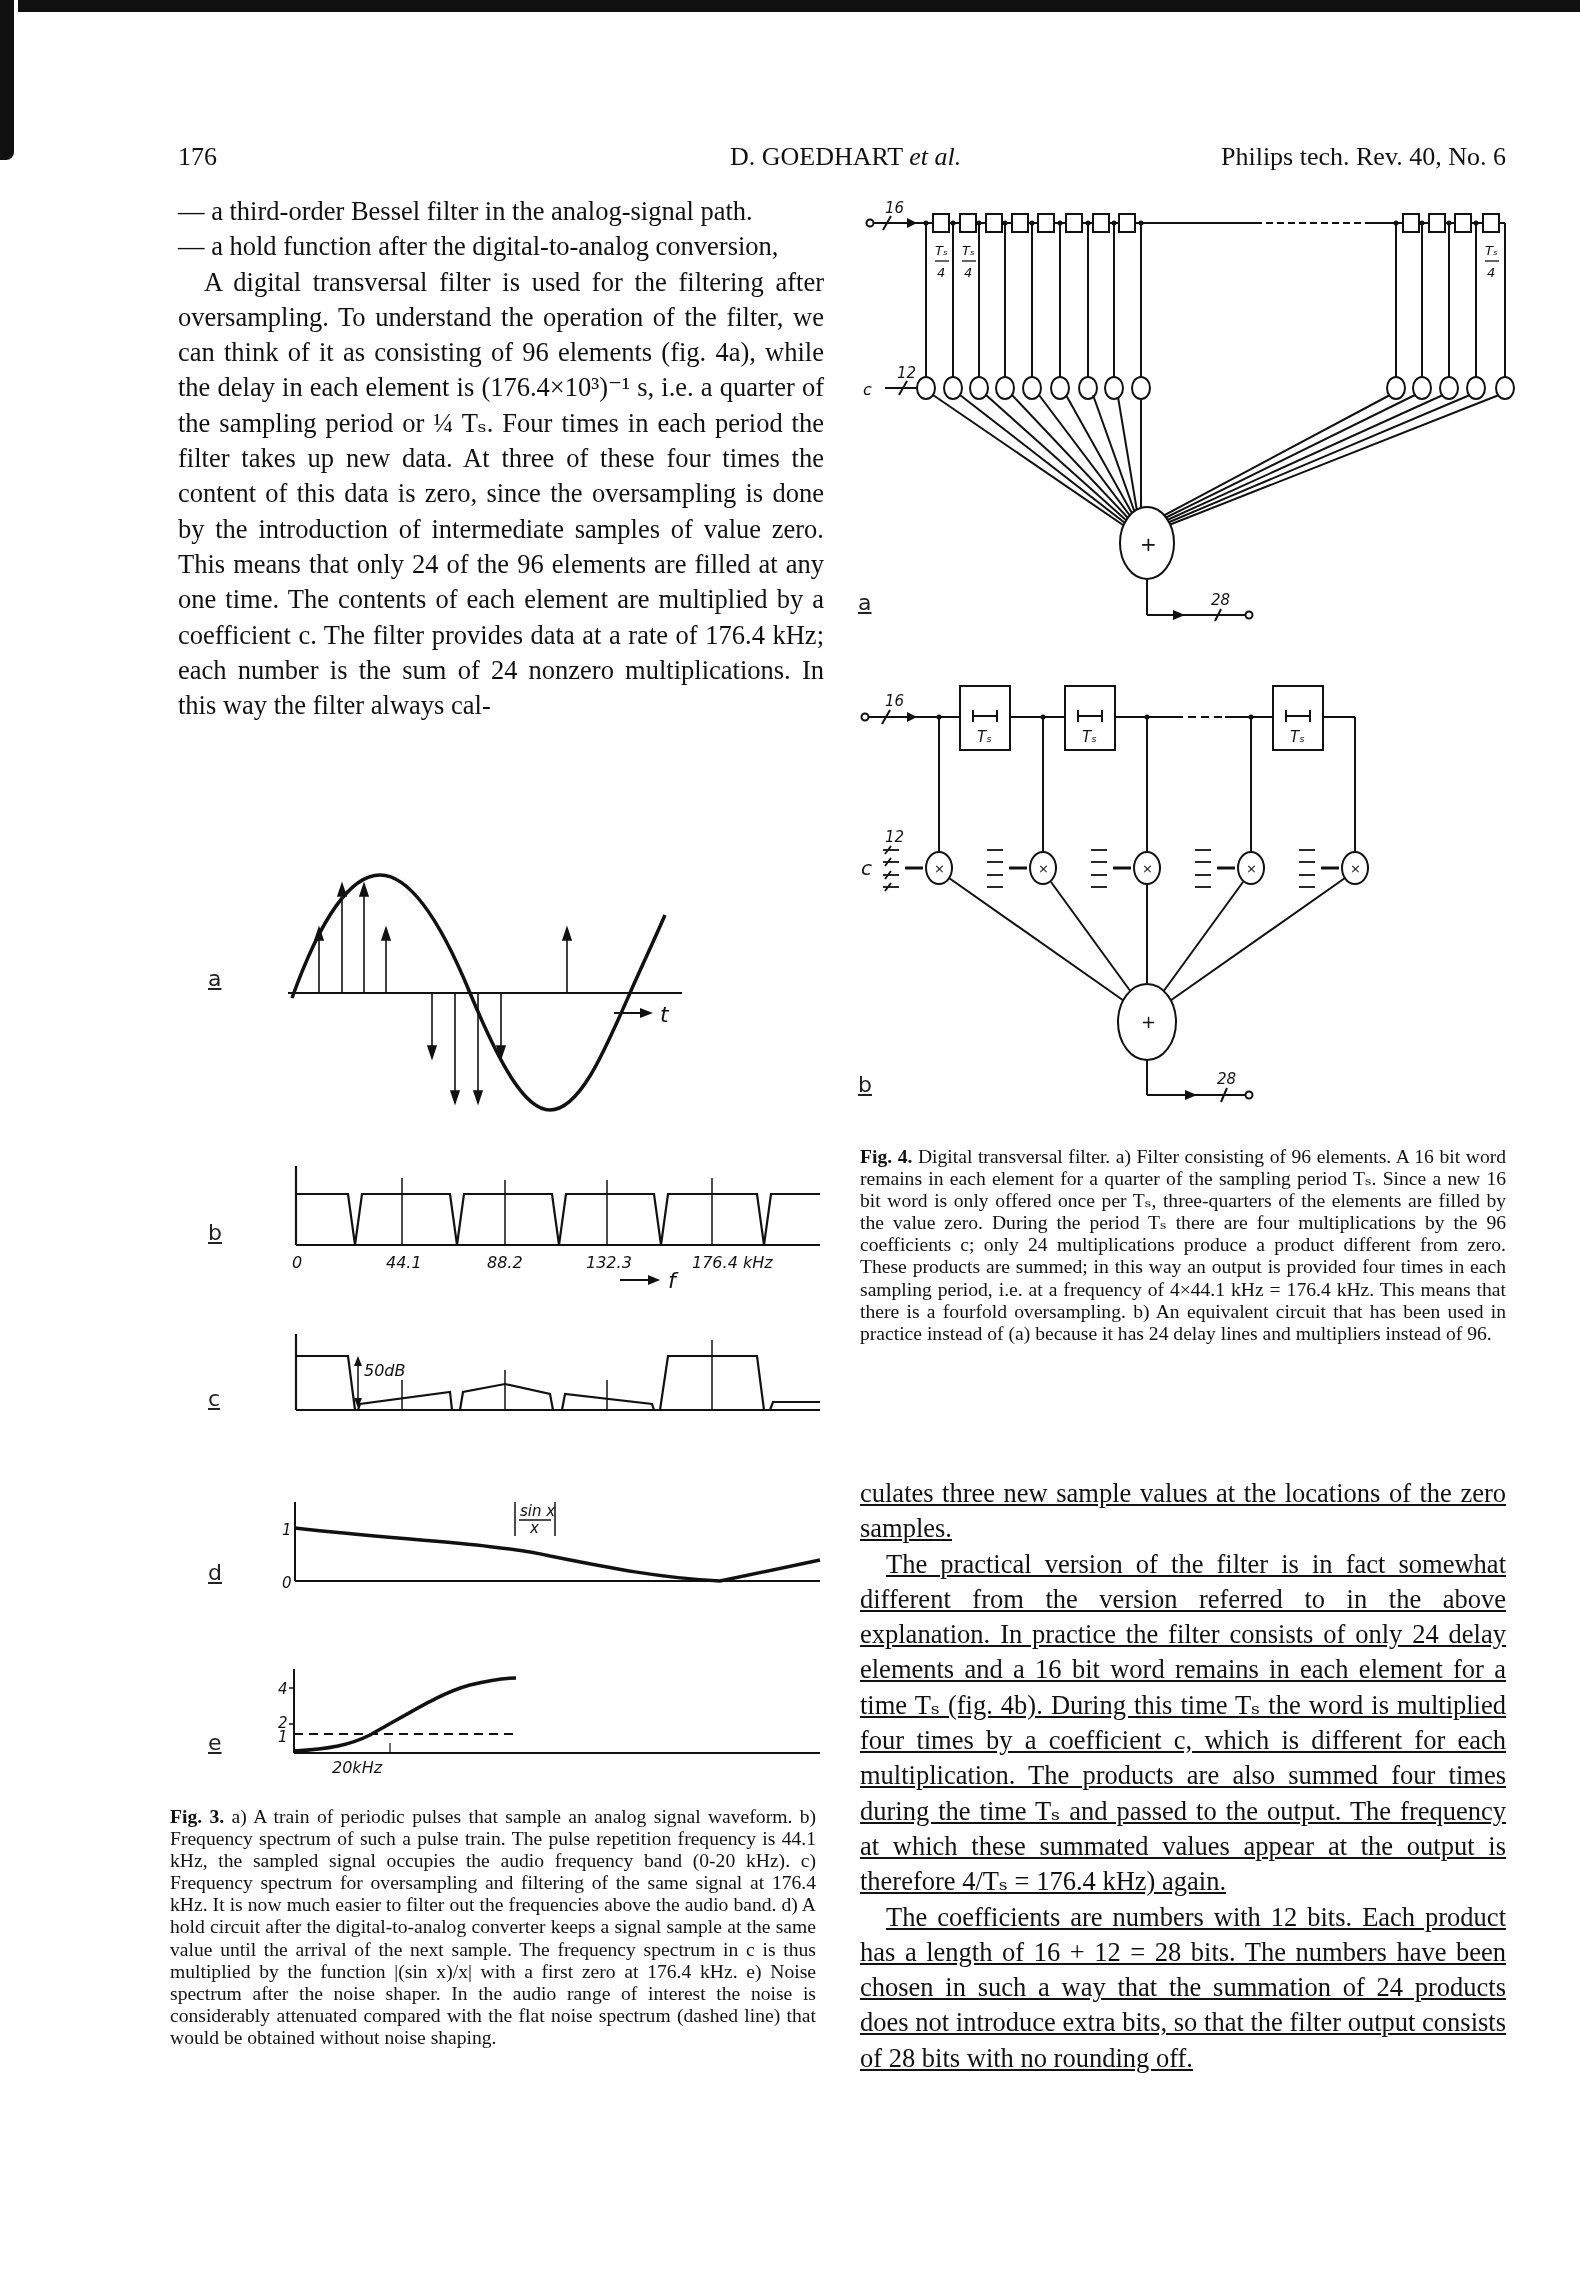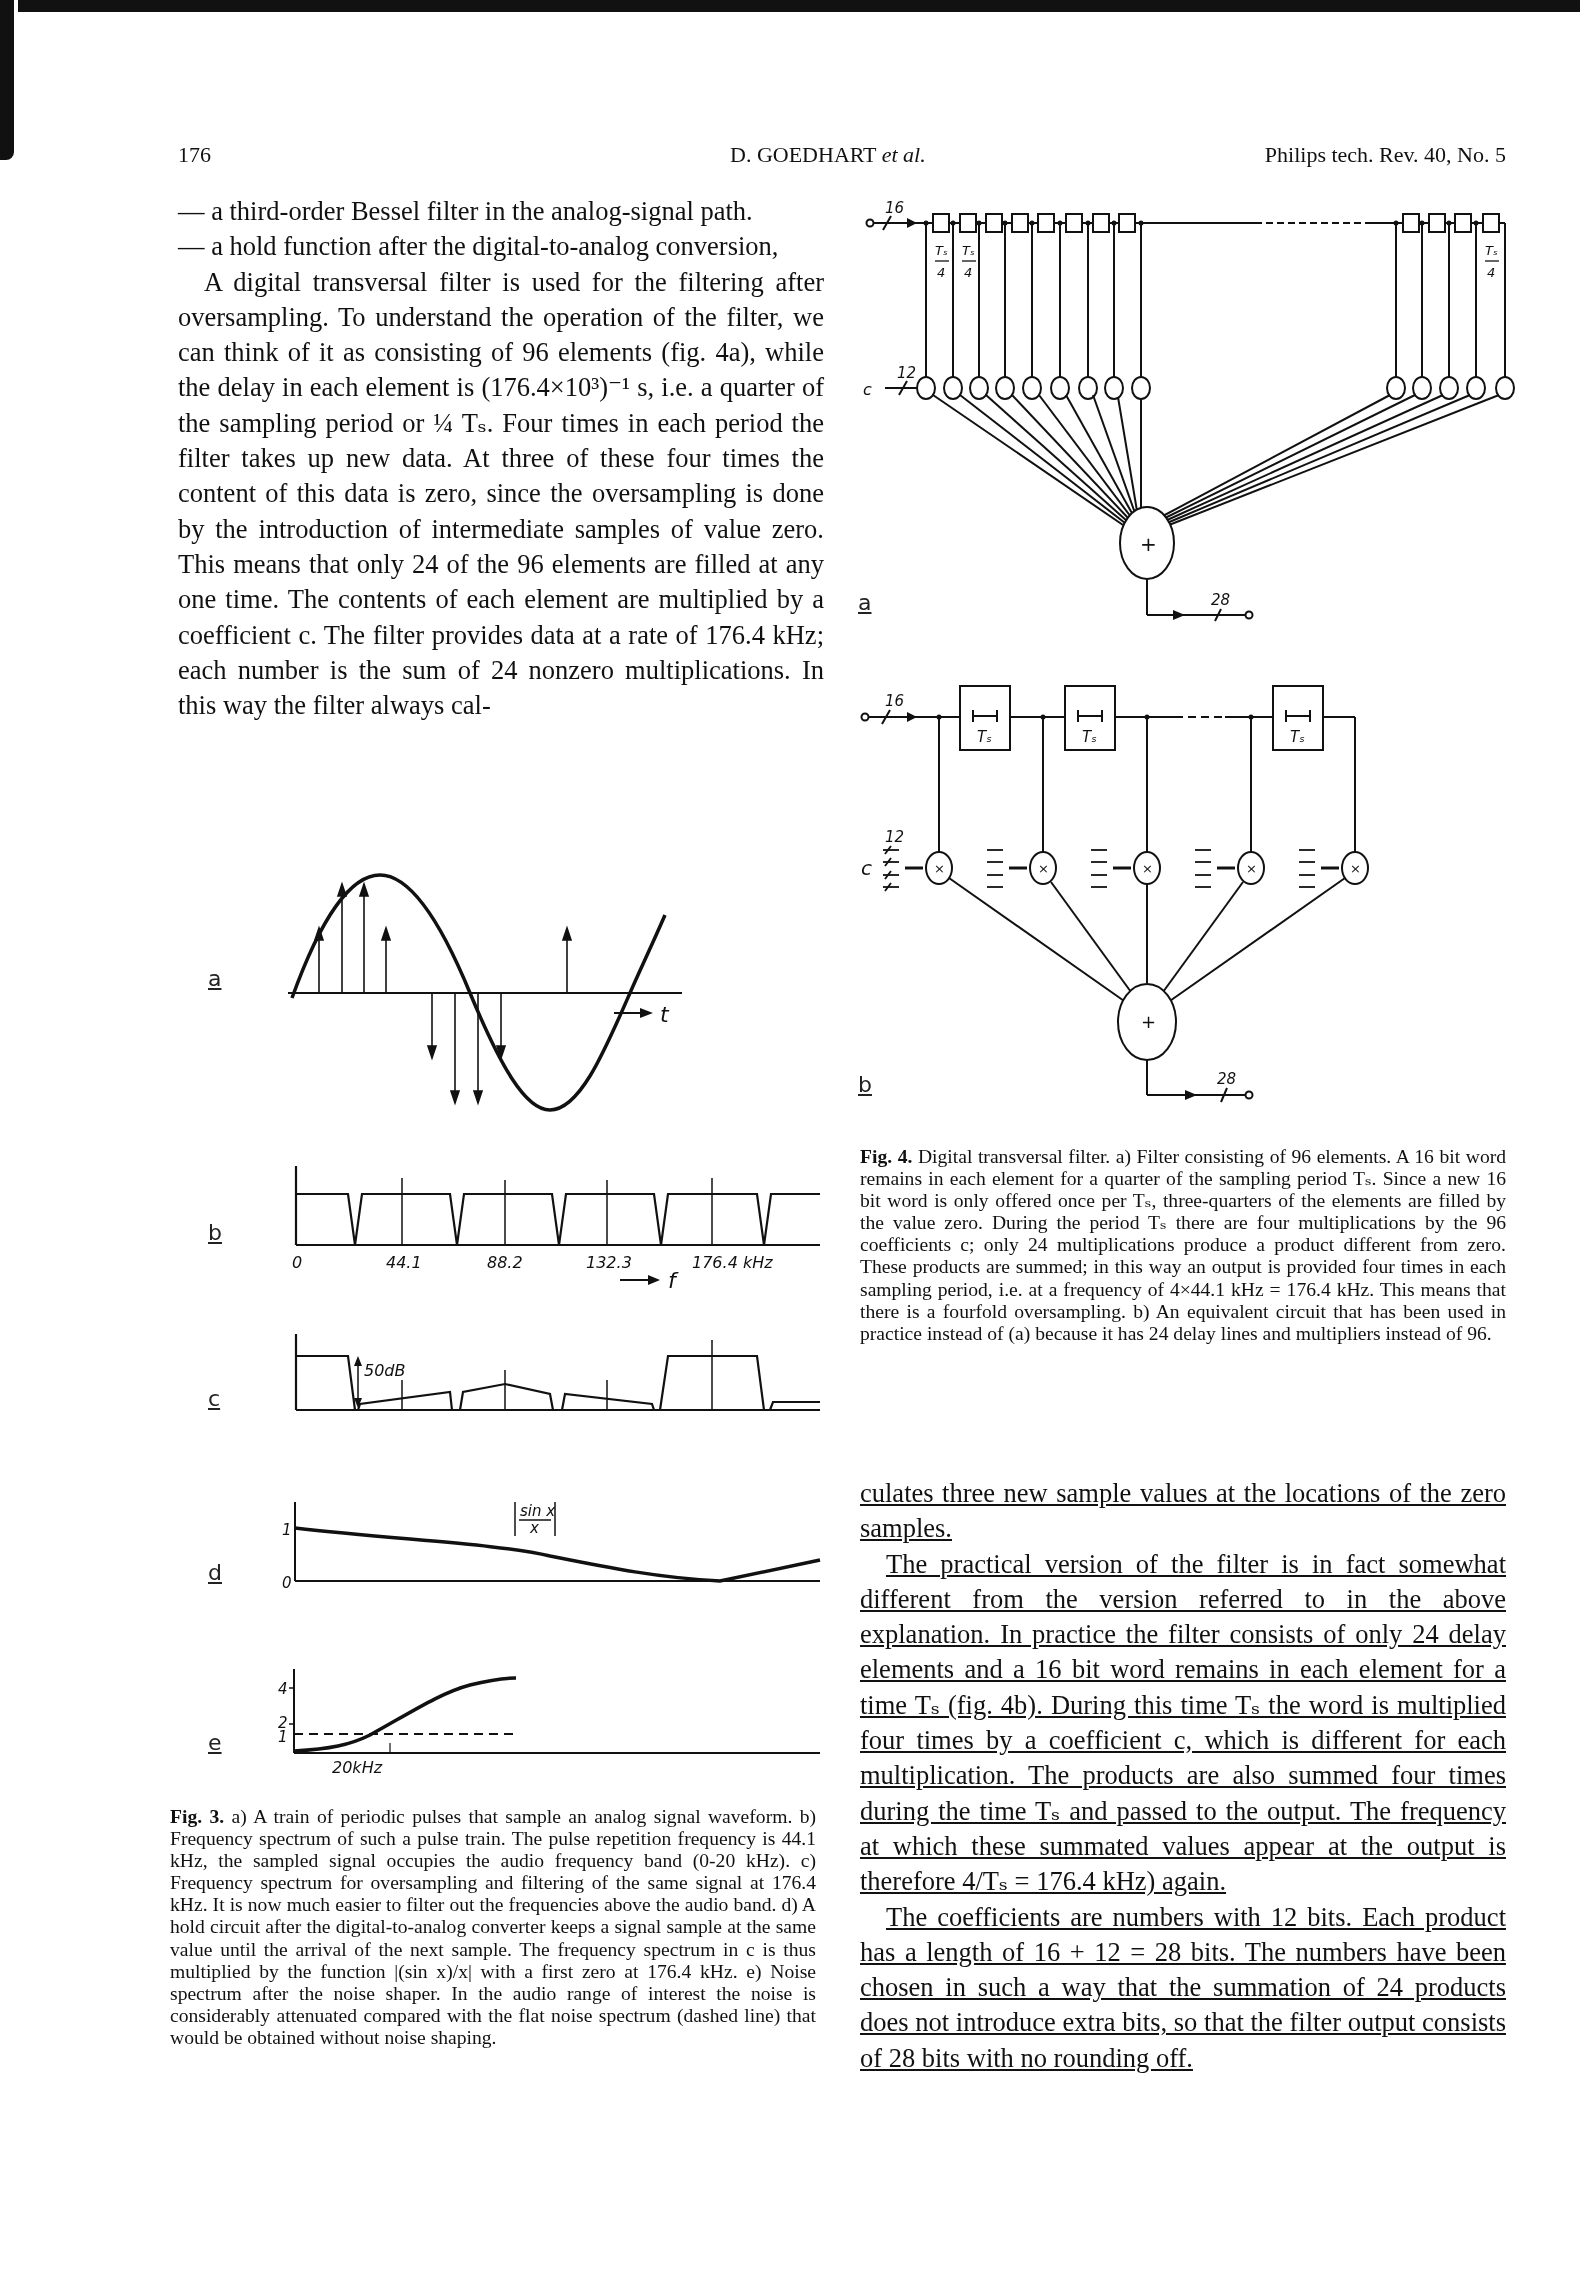--- a/index.html
+++ b/index.html
@@ -1,20 +1,20 @@
 <!DOCTYPE html>
 <html><head>
 <meta charset="utf-8">
 <style>
   html, body { margin:0; padding:0; background:#ffffff; }
   body { width:1580px; height:2275px; position:relative; overflow:hidden; font-family:"Liberation Serif", "DejaVu Serif", serif; color:#111; }
   .scan-edge-top { position:absolute; left:0; top:0; width:1580px; height:12px; background:#111; }
   .scan-edge-left { position:absolute; left:0; top:0; width:18px; height:2275px; background:#fff; }
   .scan-edge-left::before { content:""; position:absolute; left:0; top:0; width:14px; height:160px; background:#111; border-radius:0 0 8px 0; }
-  .header { position:absolute; top:142px; left:178px; width:1328px; height:30px; font-size:22px; }
+  .header { position:absolute; top:142px; left:178px; width:1328px; height:30px; font-size:26px; }
   .header .pg { position:absolute; left:0; top:0; }
   .header .auth { position:absolute; left:552px; top:0; }
   .header .auth i { font-style:italic; }
   .header .jour { position:absolute; right:0; top:0; }
   .col-text { position:absolute; font-size:26.5px; line-height:35.3px; text-align:justify; }
   .col-text p { margin:0; }
   .col-text p.indent { text-indent:26px; }
   .col-text p.dash { text-indent:0; }
   #left-text { left:178px; top:194px; width:646px; }
   #right-text { left:860px; top:1476px; width:646px;text-decoration:underline; }
@@ -28,21 +28,21 @@
 </style>
 </head>
 <body>
 
 <div class="scan-edge-top"></div>
 <div class="scan-edge-left"></div>
 
 <div class="header">
   <span class="pg">176</span>
   <span class="auth"><span>D. GOEDHART</span> <i>et al.</i></span>
-  <span class="jour">Philips tech. Rev. 40, No. 5</span>
+  <span class="jour">Philips tech. Rev. 40, No. 6</span>
 </div>
 
 <div id="left-text" class="col-text">
   <p class="dash">— a third-order Bessel filter in the analog-signal path.</p>
   <p class="dash">— a hold function after the digital-to-analog conversion,</p>
   <p class="indent">A digital transversal filter is used for the filtering after oversampling. To understand the operation of the filter, we can think of it as consisting of 96 elements (fig. 4a), while the delay in each element is (176.4×10³)⁻¹ s, i.e. a quarter of the sampling period or ¼ Tₛ. Four times in each period the filter takes up new data. At three of these four times the content of this data is zero, since the oversampling is done by the introduction of intermediate samples of value zero. This means that only 24 of the 96 elements are filled at any one time. The contents of each element are multiplied by a coefficient c. The filter provides data at a rate of 176.4 kHz; each number is the sum of 24 nonzero multiplications. In this way the filter always cal-</p>
 </div>
 
 <span class="sublabel" style="left:208px;top:966px;">a</span>
 <svg class="fig" style="left:280px;top:860px;" width="560" height="260">

